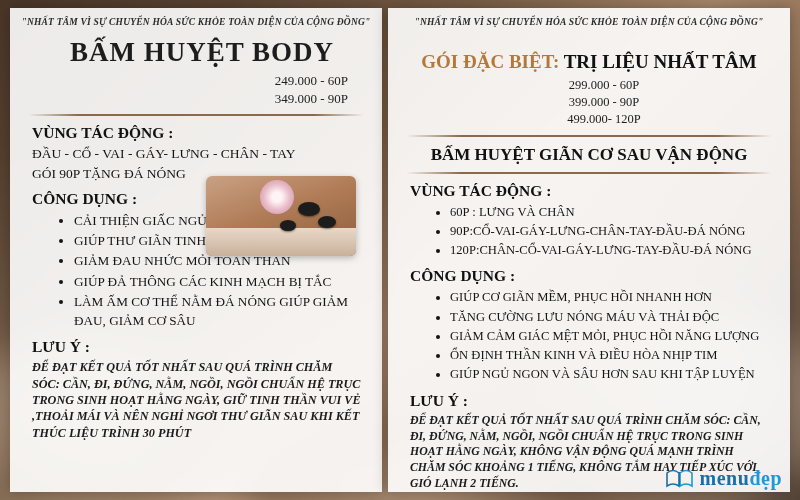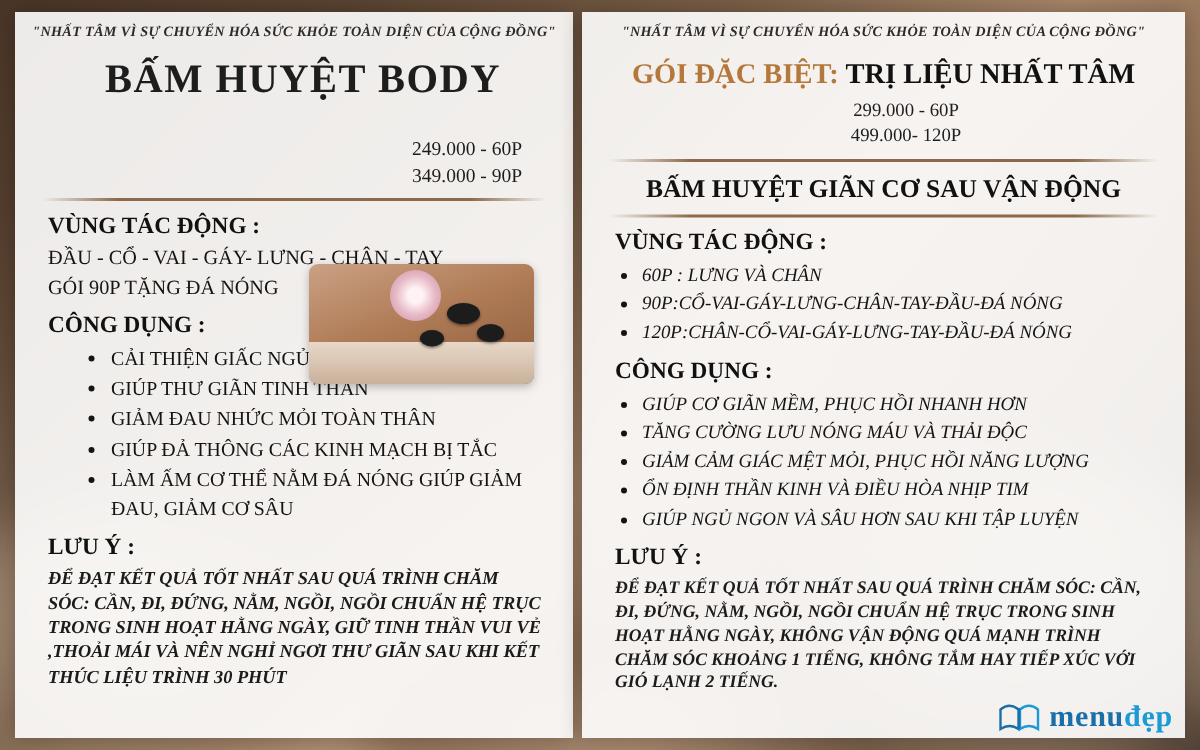--- a/index.html
+++ b/index.html
@@ -37,21 +37,21 @@
   }
   .title-main{
     text-align:center;
     font-family:"Liberation Serif", serif;
     font-size:27px;font-weight:bold;color:#1d1d1d;
     margin-top:10px;letter-spacing:1px;padding-left:12px;
   }
   .prices{
     text-align:right;font-family:"Liberation Serif", serif;
     font-size:13px;color:#1d1d1d;line-height:1.35;
-    padding-right:34px;margin-top:22px;
+    padding-right:34px;margin-top:4px;
   }
   .rule{
     height:2px;background:linear-gradient(90deg,rgba(120,90,60,0),#8a6a4a 15%,#8a6a4a 85%,rgba(120,90,60,0));
     margin:7px 18px 0 18px;
   }
   .sec-head{
     font-family:"Liberation Serif", serif;
     font-weight:bold;font-size:15.5px;color:#111;
     margin:8px 0 3px 22px;
   }
@@ -65,25 +65,25 @@
     font-family:"Liberation Serif", serif;
     font-size:13.2px;color:#141414;line-height:1.45;margin-bottom:1px;
   }
   .note{
     font-family:"Liberation Serif", serif;
     font-style:italic;font-size:12.2px;color:#1b1b1b;
     line-height:1.35;margin:3px 20px 0 22px;font-weight:bold;
   }
   
   .panel-right .line,.panel-right ul.bullets li{font-size:12.6px;}
-  .panel-right ul.bullets{padding-left:40px;font-style:italic;}
+  .panel-right ul.bullets{padding-left:62px;}
   .panel-right .note{font-size:11.8px;}
   .title-special{
     text-align:center;font-family:"Liberation Serif", serif;
-    font-size:19px;font-weight:bold;color:#111;margin-top:12px;
+    font-size:19px;font-weight:bold;color:#111;margin-top:24px;
   }
   .title-special .hl{color:#b4793a;}
   .prices-right{
     text-align:center;font-family:"Liberation Serif", serif;
     font-size:12.5px;color:#1d1d1d;line-height:1.35;margin-top:4px;padding-left:30px;
   }
 
   
   .photo{
     position:absolute;left:196px;top:168px;width:150px;height:80px;
@@ -167,20 +167,21 @@
     <div class="note">ĐỂ ĐẠT KẾT QUẢ TỐT NHẤT SAU QUÁ TRÌNH CHĂM SÓC: CẦN, ĐI, ĐỨNG, NẰM, NGỒI, NGỒI CHUẨN HỆ TRỤC TRONG SINH HOẠT HẰNG NGÀY, GIỮ TINH THẦN VUI VẺ ,THOẢI MÁI VÀ NÊN NGHỈ NGƠI THƯ GIÃN SAU KHI KẾT THÚC LIỆU TRÌNH 30 PHÚT</div>
   </div>
 
   <div class="panel panel-right">
     <div class="tagline">"NHẤT TÂM VÌ SỰ CHUYỂN HÓA SỨC KHỎE TOÀN DIỆN CỦA CỘNG ĐỒNG"</div>
     <div class="title-special">
       <span class="hl">GÓI ĐẶC BIỆT:</span><span> TRỊ LIỆU NHẤT TÂM</span>
     </div>
     <div class="prices-right">
       <div>299.000 - 60P</div>
+      <div>399.000 - 90P</div>
       <div>499.000- 120P</div>
     </div>
     <div class="rule"></div>
     <div class="sec-head big">BẤM HUYỆT GIÃN CƠ SAU VẬN ĐỘNG</div>
     <div class="rule"></div>
 
     <div class="sec-head">VÙNG TÁC ĐỘNG :</div>
     <ul class="bullets">
       <li>60P : LƯNG VÀ CHÂN</li>
       <li>90P:CỔ-VAI-GÁY-LƯNG-CHÂN-TAY-ĐẦU-ĐÁ NÓNG</li>

